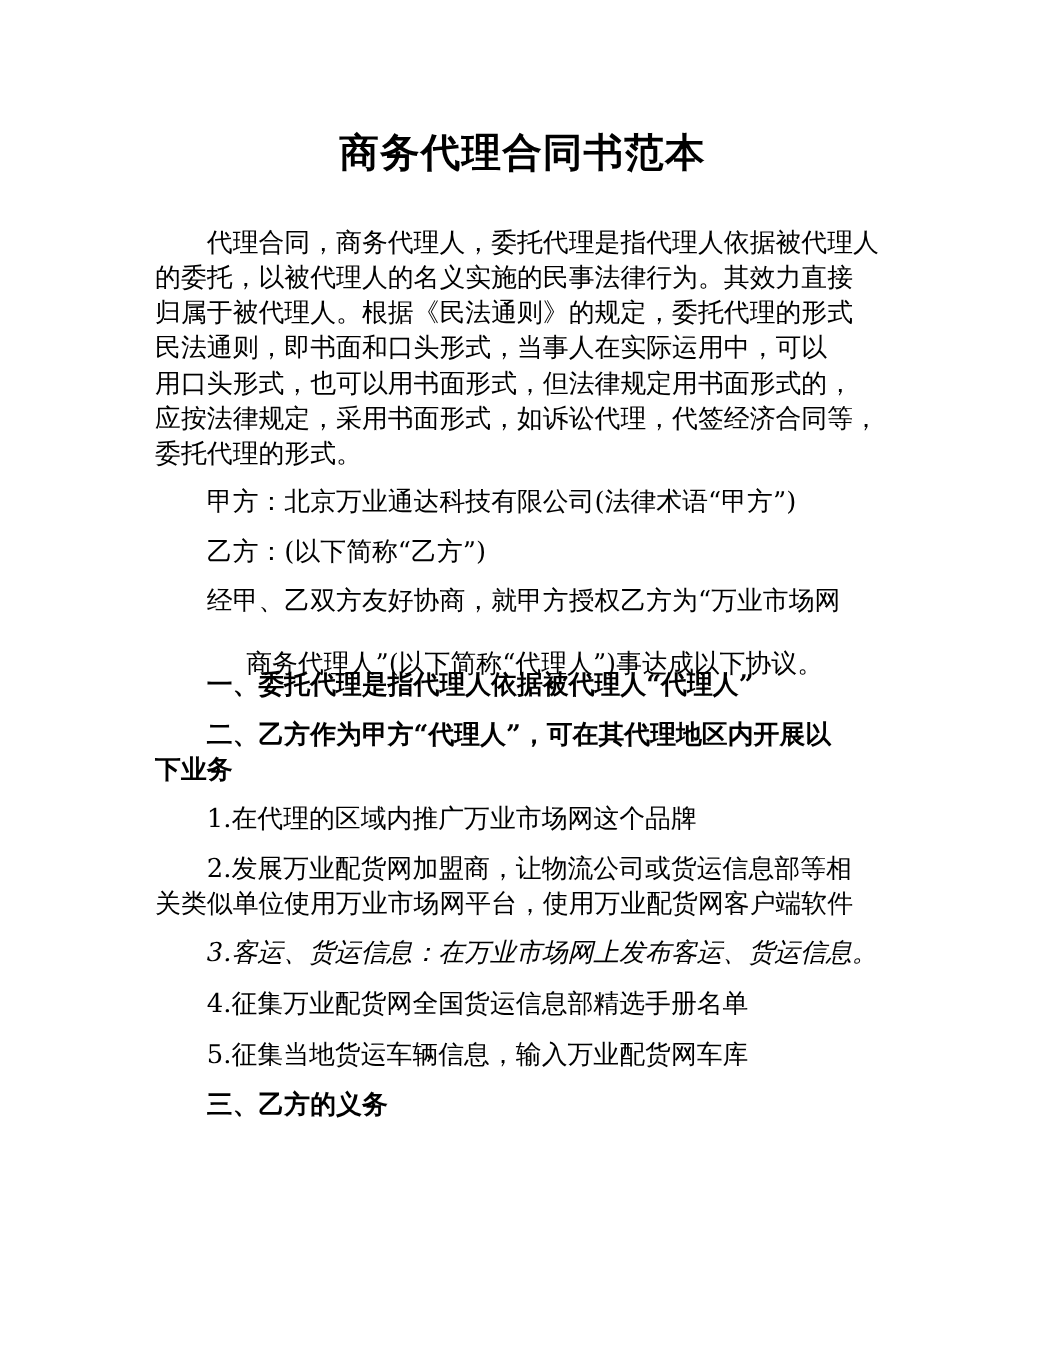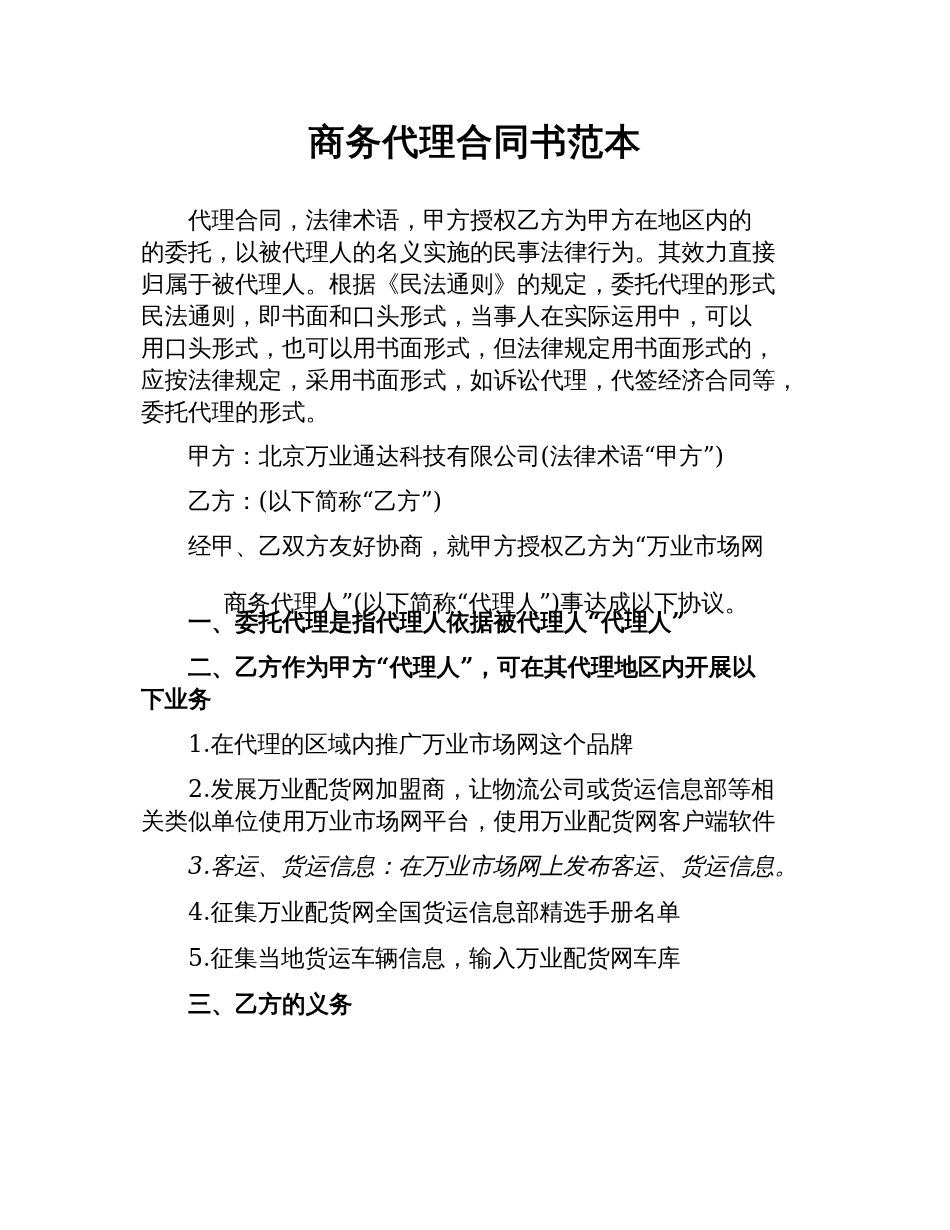--- a/index.html
+++ b/index.html
@@ -3,36 +3,36 @@
 <meta charset="utf-8">
 <style>
   html, body { margin: 0; padding: 0; background: #ffffff; }
   body { width: 950px; height: 1230px; position: relative; overflow: hidden; }
   .page {
     position: absolute; left: 0; top: 0; width: 950px; height: 1230px;
     background: #ffffff; color: #000000;
   }
   .title {
     position: absolute; left: 0; top: 118px; width: 950px;
-    text-align: center; font-family: Liberation Sans, sans-serif;
+    text-align: center; font-family: Liberation Mono, monospace;
     font-weight: bold; font-size: 36px; line-height: 48px; letter-spacing: 1px;
   }
   .bold { font-family: "DejaVu Sans", sans-serif; font-weight: bold; }
   .p { position: absolute; left: 141px; width: 690px; margin: 0;
        font-family: "DejaVu Serif", serif; font-size: 23.5px; line-height: 32.4px; }
 </style>
 </head>
 <body>
 
 <div class="page">
 
   <div class="title">商务代理合同书范本</div>
 
   <div>
-    <div class="p" style="top:204px; padding-left:47px; width:643px;">代理合同，法律术语，甲方授权乙方为甲方在地区内的</div>
+    <div class="p" style="top:204px; padding-left:47px; width:643px;">代理合同，商务代理人，委托代理是指代理人依据被代理人</div>
     <div class="p" style="top:236px;">的委托，以被代理人的名义实施的民事法律行为。其效力直接</div>
     <div class="p" style="top:268px;">归属于被代理人。根据《民法通则》的规定，委托代理的形式</div>
     <div class="p" style="top:300px;">民法通则，即书面和口头形式，当事人在实际运用中，可以</div>
     <div class="p" style="top:332px;">用口头形式，也可以用书面形式，但法律规定用书面形式的，</div>
     <div class="p" style="top:364px;">应按法律规定，采用书面形式，如诉讼代理，代签经济合同等，</div>
     <div class="p" style="top:396px;">委托代理的形式。</div>
   </div>
 
   <div class="p" style="top:440px; padding-left:47px;">甲方：北京万业通达科技有限公司(法律术语“甲方”)</div>
   <div class="p" style="top:485px; padding-left:47px;">乙方：(以下简称“乙方”)</div>

